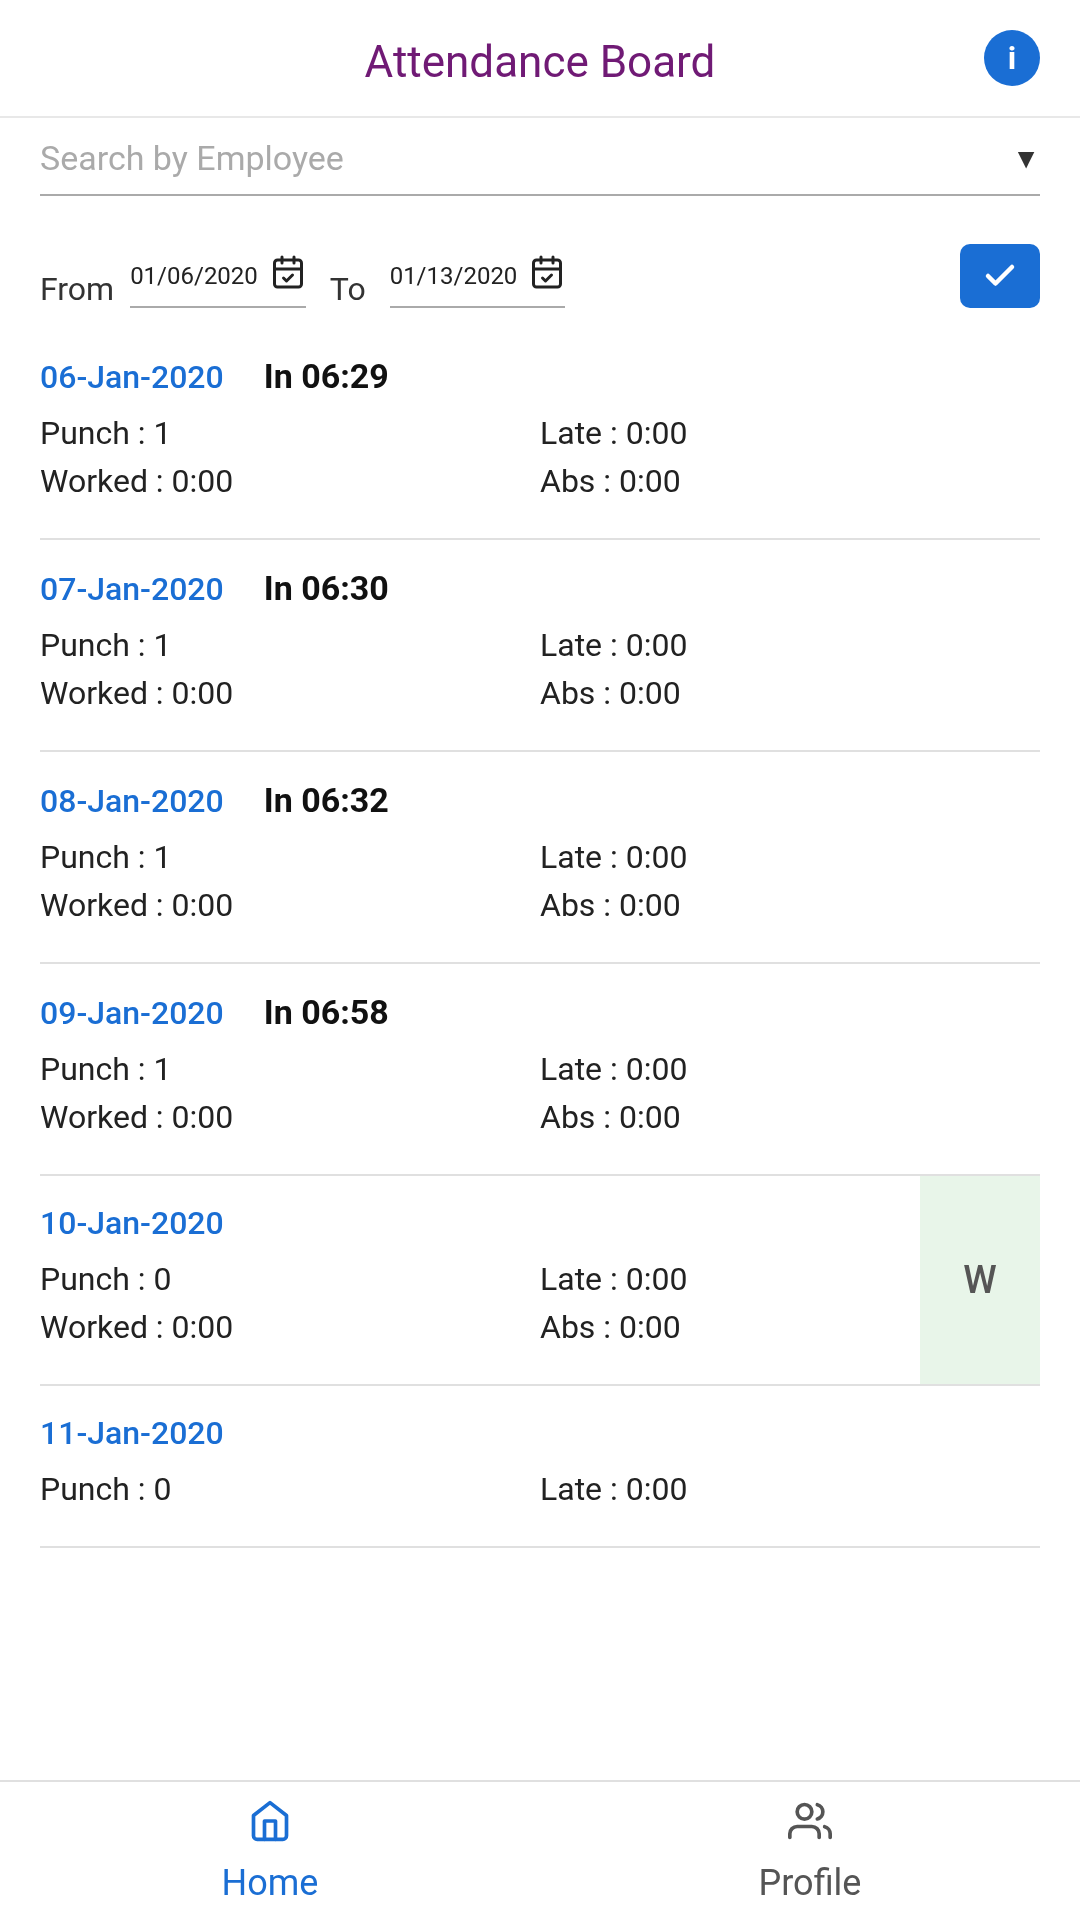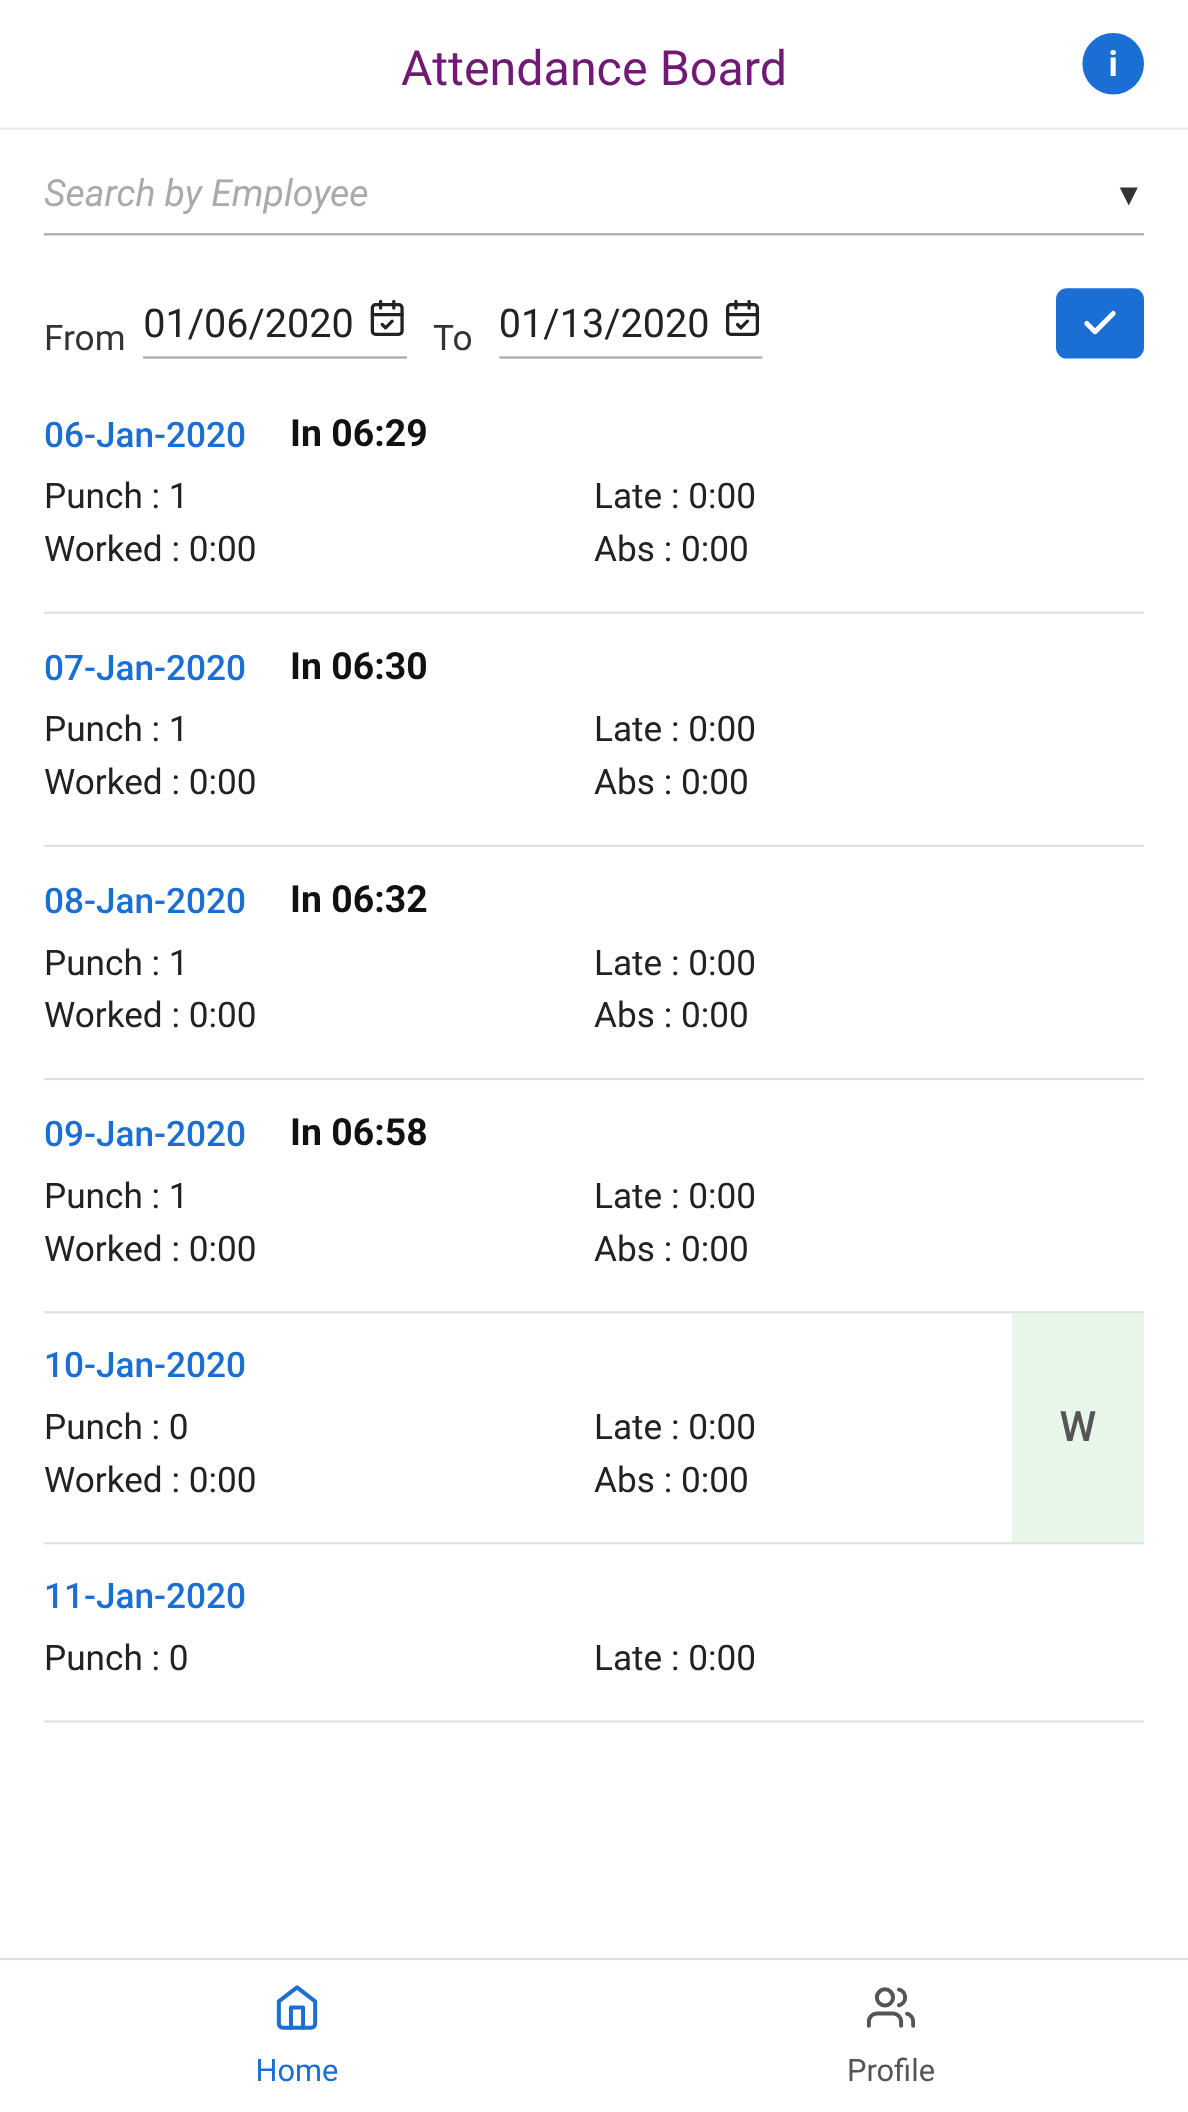--- a/index.html
+++ b/index.html
@@ -40,22 +40,21 @@
       align-items: center;
       justify-content: center;
       color: #fff;
       font-size: 32px;
       font-weight: 700;
       cursor: pointer;
     }
 
     
     .search-section {
-      padding: 38px 40px 20px;
-      font-style: italic;
+      padding: 20px 40px 20px;
     }
     .search-dropdown {
       display: flex;
       align-items: center;
       justify-content: space-between;
       border-bottom: 2px solid #aaa;
       padding-bottom: 16px;
       cursor: pointer;
     }
     .search-placeholder {
@@ -80,21 +79,21 @@
       font-weight: 400;
     }
     .date-input {
       display: flex;
       align-items: center;
       gap: 12px;
       border-bottom: 2px solid #aaa;
       padding-bottom: 8px;
     }
     .date-value {
-      font-size: 36px;
+      font-size: 24px;
       color: #222;
     }
     .calendar-icon {
       font-size: 34px;
       color: #222;
       cursor: pointer;
     }
     .date-separator {
       font-size: 32px;
       color: #333;
@@ -185,21 +184,21 @@
       flex-direction: column;
       align-items: center;
       gap: 8px;
       cursor: pointer;
       flex: 1;
     }
     .nav-icon {
       font-size: 44px;
     }
     .nav-label {
-      font-size: 28px;
+      font-size: 36px;
     }
     .nav-item.active .nav-icon,
     .nav-item.active .nav-label {
       color: #1a6ed4;
     }
     .nav-item:not(.active) .nav-icon,
     .nav-item:not(.active) .nav-label {
       color: #555;
     }
 

